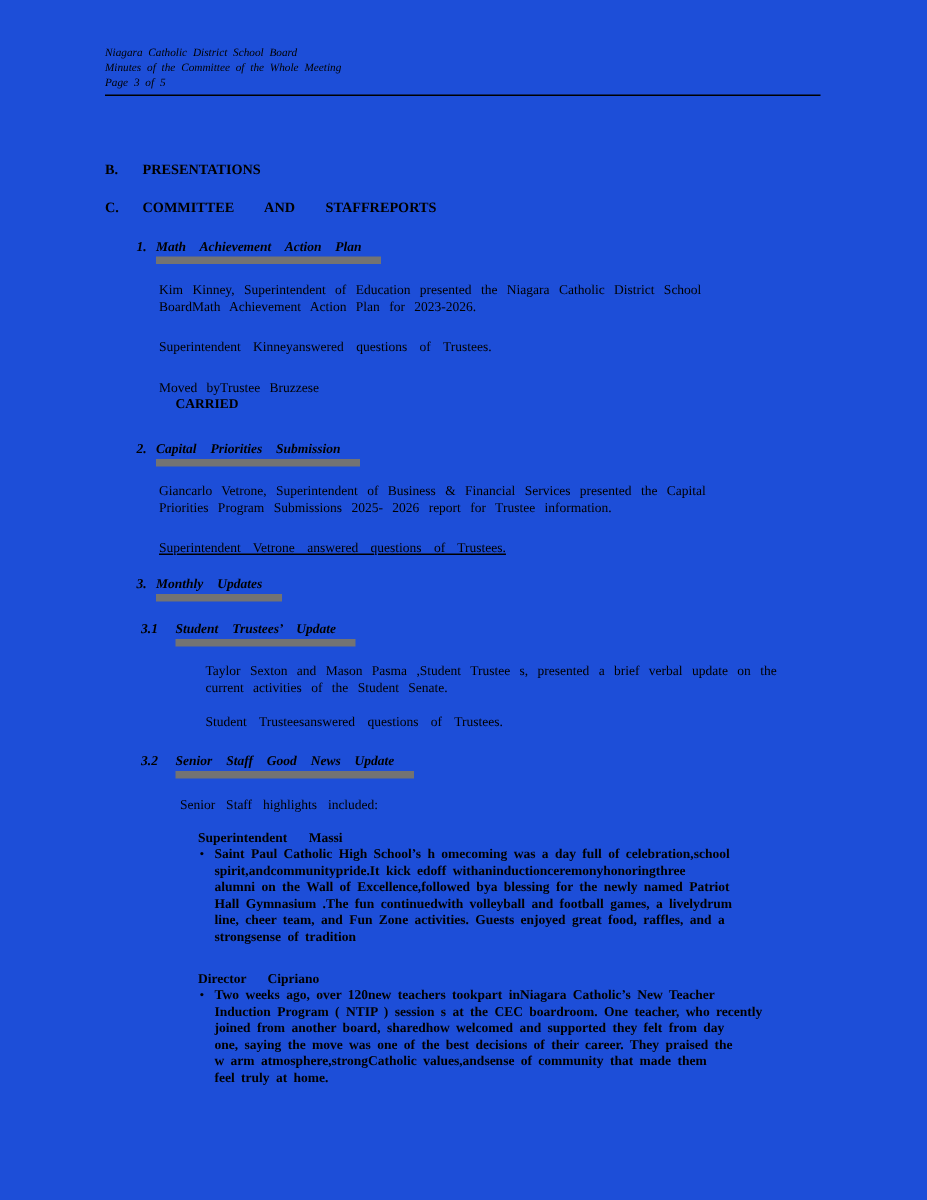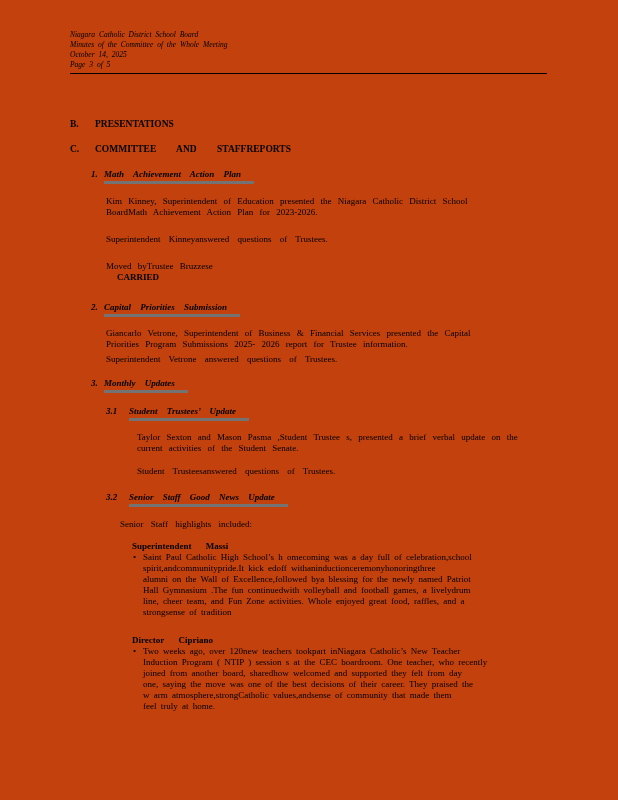--- a/index.html
+++ b/index.html
@@ -1,20 +1,20 @@
 <!DOCTYPE html>
 <html><head>
 <meta charset="utf-8">
 <style>
   html,body { margin:0; padding:0; background:#9a9a9a; }
   .page {
     position:relative;
     width:618px; height:800px;
     margin:0 auto;
-    background:#c2410c;
+    background:#1d4ed8;
     box-sizing:border-box;
     padding:30px 71px 0 70px;
     font-family:"Liberation Serif", serif;
     color:#000;
     overflow:hidden;
   }
   .tline { white-space:nowrap; }
 
   
   .hdr .tline { font-size:7.5px; line-height:10px; font-style:italic; word-spacing:2px; }
@@ -25,66 +25,65 @@
   .sec .num { flex:none; width:25px; }
   .sec-b { margin-top:45px; }
   .sec-c { margin-top:14px; }
   .sec-c .ttl { word-spacing:18px;text-align:right; }
 
   
   .item-head { display:flex; font-size:9px; line-height:11px; font-weight:bold; font-style:italic; }
   .item-head .num { flex:none; }
   .lvl1 { margin-left:21px; }
   .lvl1 .num { width:13px; }
-  .lvl2 { margin-left:36px; }
+  .lvl2 { margin-left:24px; }
   .lvl2 .num { width:23px; }
-  .item-head .ttl { border-bottom:3px solid #737373; padding-right:13px; padding-bottom:1px; word-spacing:7px; }
+  .item-head .ttl { border-bottom:5px solid #737373; padding-right:13px; padding-bottom:1px; word-spacing:7px; }
   .h-item1 { margin-top:14px; }
   .h-item2 { margin-top:19px; }
   .h-item3 { margin-top:13px; }
   .h-sub1  { margin-top:13px; }
   .h-sub2  { margin-top:15px; }
 
   
   .para { margin-left:36px; font-size:9px; line-height:11px; }
   .para .tline { word-spacing:4px; }
   .para.wide .tline, .wide { word-spacing:6px; }
   .p-kim   { margin-top:12px; }
   .p-supk  { margin-top:16px; }
   .p-gian  { margin-top:11px; }
-  .p-supv  { margin-top:4px; }
+  .p-supv  { margin-top:16px;text-decoration:underline; }
   .p-taylor{ margin-top:11px; margin-left:67px; }
   .p-stud  { margin-top:12px; margin-left:67px; }
 
   
   .motion { margin-left:36px; margin-top:16px; font-size:9px; line-height:11px; }
   .motion .tline { word-spacing:4px; }
   .mbody { margin-left:27px; }
   .mbody b { margin-right:5px; }
   .carried { margin-left:11px; font-weight:bold; }
 
   
   .intro { margin-left:50px; margin-top:12px; font-size:9px; line-height:11px; word-spacing:5px; }
   .group { margin-left:62px; font-size:9px; line-height:11px; }
   .g-massi { margin-top:11px; }
   .g-cipriano { margin-top:17px; }
   .group-head { font-weight:bold; word-spacing:12px; }
   .bullet-row { position:relative; padding-left:11px; }
   .bullet-row .dot { position:absolute; left:1px; top:0; font-size:9px; }
-  .bullet-row .tline { word-spacing:2px; }
+  .bullet-row .tline { word-spacing:2px;font-weight:bold; }
 </style>
 </head>
 <body>
 
 <div class="page">
 
   <div class="hdr">
       <div class="tline">Niagara Catholic District School Board</div>
       <div class="tline">Minutes of the Committee of the Whole Meeting</div>
-      <div class="tline">October 14, 2025</div>
       <div class="tline">Page 3 of 5</div>
     </div>
   <div class="hrule"></div>
 
   <div class="sec sec-b">
     <span class="num">B.</span>
     <span class="ttl">PRESENTATIONS</span>
   </div>
 
   <div class="sec sec-c">
@@ -153,21 +152,21 @@
 
   <div class="group g-massi">
     <div class="tline group-head">Superintendent Massi</div>
     <div class="bullet-row">
       <span class="dot">•</span>
       <div>
           <div class="tline">Saint Paul Catholic High School’s h omecoming was a day full of celebration,school</div>
           <div class="tline">spirit,andcommunitypride.It kick edoff withaninductionceremonyhonoringthree</div>
           <div class="tline">alumni on the Wall of Excellence,followed bya blessing for the newly named Patriot</div>
           <div class="tline">Hall Gymnasium .The fun continuedwith volleyball and football games, a livelydrum</div>
-          <div class="tline">line, cheer team, and Fun Zone activities. Whole enjoyed great food, raffles, and a</div>
+          <div class="tline">line, cheer team, and Fun Zone activities. Guests enjoyed great food, raffles, and a</div>
           <div class="tline">strongsense of tradition</div>
         </div>
     </div>
   </div>
 
   <div class="group g-cipriano">
     <div class="tline group-head">Director Cipriano</div>
     <div class="bullet-row">
       <span class="dot">•</span>
       <div>

